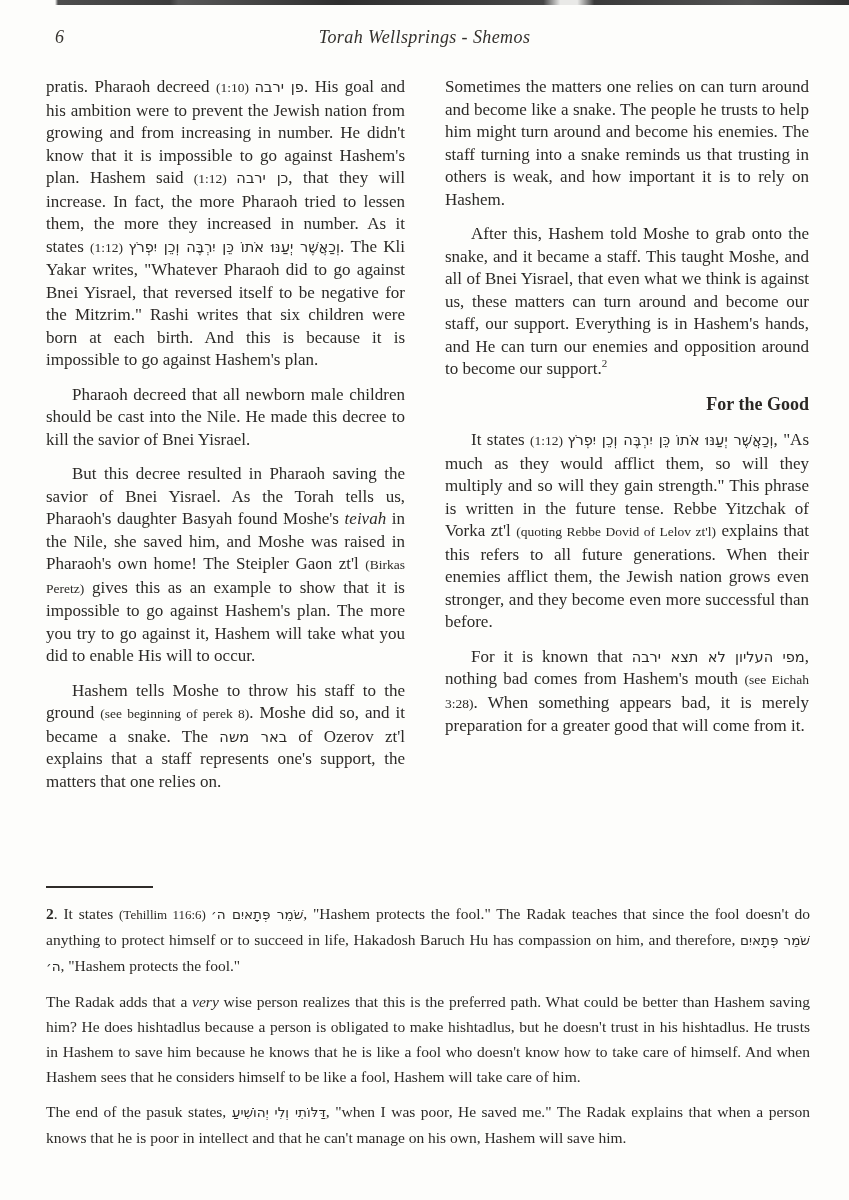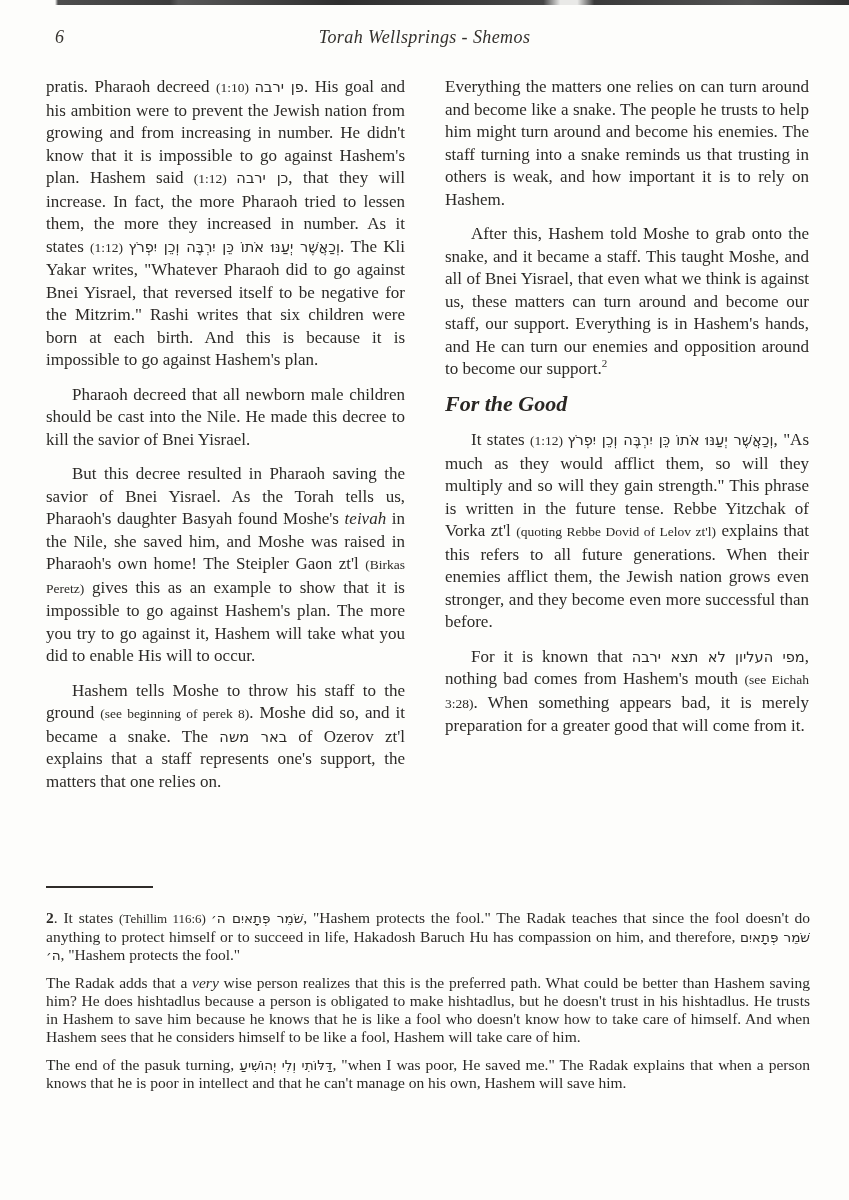--- a/index.html
+++ b/index.html
@@ -57,26 +57,25 @@
   .col-right { width: 364px; }
 
   .para {
     text-align: justify;
     text-indent: 26px;
     margin-bottom: 12px;
   }
   .para.no-indent { text-indent: 0; }
 
   .sub-heading {
-    text-align: left;
+    text-align: right;
     font-weight: bold;
-    font-size: 22px;
+    font-size: 18px;
     margin: 6px 0 14px 0;
     color: #2a2724;
-    font-style: italic;
   }
 
   .s-n {}
   .s-c { font-size: 13.5px; }
   .s-i { font-style: italic; }
   .s-b { font-weight: bold; }
   .s-sup { vertical-align: super; font-size: 11px; line-height: 0; }
   .s-h {
     font-family: "DejaVu Sans", sans-serif;
     font-size: 14.6px;
@@ -89,22 +88,21 @@
     top: 886px; left: 46px;
     width: 107px;
     border-top: 2px solid #2f2c29;
   }
 
   .footnotes {
     position: absolute;
     top: 901px; left: 46px;
     width: 764px;
     font-size: 15.5px;
-    line-height: 18px;
-    margin-top: 8px;
+    line-height: 25px;
   }
   .footnotes .para { margin-bottom: 10px; text-indent: 0; }
   .footnotes .s-h { font-size: 13.6px; }
   .footnotes .s-c { font-size: 13px; }
 </style>
 </head>
 <body>
 
 <div class="page">
   <div class="scan-edge"></div>
@@ -115,27 +113,27 @@
   </div>
 
   <div class="columns">
     <div class="col col-left">
         <p class="para no-indent"><span class="s-n">pratis. Pharaoh decreed </span><span class="s-c">(1:10) </span><span class="s-h" dir="rtl">פן ירבה</span><span class="s-n">. His goal and his ambition were to prevent the Jewish nation from growing and from increasing in number. He didn't know that it is impossible to go against Hashem's plan. Hashem said </span><span class="s-c">(1:12) </span><span class="s-h" dir="rtl">כן ירבה</span><span class="s-n">, that they will increase. In fact, the more Pharaoh tried to lessen them, the more they increased in number. As it states </span><span class="s-c">(1:12) </span><span class="s-h" dir="rtl">וְכַאֲשֶׁר יְעַנּוּ אֹתוֹ כֵּן יִרְבֶּה וְכֵן יִפְרֹץ</span><span class="s-n">. The Kli Yakar writes, "Whatever Pharaoh did to go against Bnei Yisrael, that reversed itself to be negative for the Mitzrim." Rashi writes that six children were born at each birth. And this is because it is impossible to go against Hashem's plan.</span></p>
         <p class="para"><span class="s-n">Pharaoh decreed that all newborn male children should be cast into the Nile. He made this decree to kill the savior of Bnei Yisrael.</span></p>
         <p class="para"><span class="s-n">But this decree resulted in Pharaoh saving the savior of Bnei Yisrael. As the Torah tells us, Pharaoh's daughter Basyah found Moshe's </span><span class="s-i">teivah</span><span class="s-n"> in the Nile, she saved him, and Moshe was raised in Pharaoh's own home! The Steipler Gaon zt'l </span><span class="s-c">(Birkas Peretz)</span><span class="s-n"> gives this as an example to show that it is impossible to go against Hashem's plan. The more you try to go against it, Hashem will take what you did to enable His will to occur.</span></p>
         <p class="para"><span class="s-n">Hashem tells Moshe to throw his staff to the ground </span><span class="s-c">(see beginning of perek 8)</span><span class="s-n">. Moshe did so, and it became a snake. The </span><span class="s-h" dir="rtl">באר משה</span><span class="s-n"> of Ozerov zt'l explains that a staff represents one's support, the matters that one relies on.</span></p>
       </div>
     <div class="col col-right">
-        <p class="para no-indent"><span class="s-n">Everything the matters one relies on can turn around and become like a snake. The people he trusts to help him might turn around and become his enemies. The staff turning into a snake reminds us that trusting in others is weak, and how important it is to rely on Hashem.</span></p>
+        <p class="para no-indent"><span class="s-n">Sometimes the matters one relies on can turn around and become like a snake. The people he trusts to help him might turn around and become his enemies. The staff turning into a snake reminds us that trusting in others is weak, and how important it is to rely on Hashem.</span></p>
         <p class="para"><span class="s-n">After this, Hashem told Moshe to grab onto the snake, and it became a staff. This taught Moshe, and all of Bnei Yisrael, that even what we think is against us, these matters can turn around and become our staff, our support. Everything is in Hashem's hands, and He can turn our enemies and opposition around to become our support.</span><span class="s-sup">2</span></p>
         <h3 class="sub-heading">For the Good</h3>
         <p class="para"><span class="s-n">It states </span><span class="s-c">(1:12) </span><span class="s-h" dir="rtl">וְכַאֲשֶׁר יְעַנּוּ אֹתוֹ כֵּן יִרְבֶּה וְכֵן יִפְרֹץ</span><span class="s-n">, "As much as they would afflict them, so will they multiply and so will they gain strength." This phrase is written in the future tense. Rebbe Yitzchak of Vorka zt'l </span><span class="s-c">(quoting Rebbe Dovid of Lelov zt'l)</span><span class="s-n"> explains that this refers to all future generations. When their enemies afflict them, the Jewish nation grows even stronger, and they become even more successful than before.</span></p>
         <p class="para"><span class="s-n">For it is known that </span><span class="s-h" dir="rtl">מפי העליון לא תצא ירבה</span><span class="s-n">, nothing bad comes from Hashem's mouth </span><span class="s-c">(see Eichah 3:28)</span><span class="s-n">. When something appears bad, it is merely preparation for a greater good that will come from it.</span></p>
       </div>
   </div>
 
   <div class="footnote-sep"></div>
   <div class="footnotes">
       <p class="para no-indent"><span class="s-b">2</span><span class="s-n">. It states </span><span class="s-c">(Tehillim 116:6) </span><span class="s-h" dir="rtl">שֹׁמֵר פְּתָאיִם ה׳</span><span class="s-n">, "Hashem protects the fool." The Radak teaches that since the fool doesn't do anything to protect himself or to succeed in life, Hakadosh Baruch Hu has compassion on him, and therefore, </span><span class="s-h" dir="rtl">שֹׁמֵר פְּתָאיִם ה׳</span><span class="s-n">, "Hashem protects the fool."</span></p>
       <p class="para no-indent"><span class="s-n">The Radak adds that a </span><span class="s-i">very</span><span class="s-n"> wise person realizes that this is the preferred path. What could be better than Hashem saving him? He does hishtadlus because a person is obligated to make hishtadlus, but he doesn't trust in his hishtadlus. He trusts in Hashem to save him because he knows that he is like a fool who doesn't know how to take care of himself. And when Hashem sees that he considers himself to be like a fool, Hashem will take care of him.</span></p>
-      <p class="para no-indent"><span class="s-n">The end of the pasuk turning, </span><span class="s-h" dir="rtl">דַּלּוֹתִי וְלִי יְהוֹשִׁיעַ</span><span class="s-n">, "when I was poor, He saved me." The Radak explains that when a person knows that he is poor in intellect and that he can't manage on his own, Hashem will save him.</span></p>
+      <p class="para no-indent"><span class="s-n">The end of the pasuk states, </span><span class="s-h" dir="rtl">דַּלּוֹתִי וְלִי יְהוֹשִׁיעַ</span><span class="s-n">, "when I was poor, He saved me." The Radak explains that when a person knows that he is poor in intellect and that he can't manage on his own, Hashem will save him.</span></p>
     </div>
 </div>
 
 </body></html>

